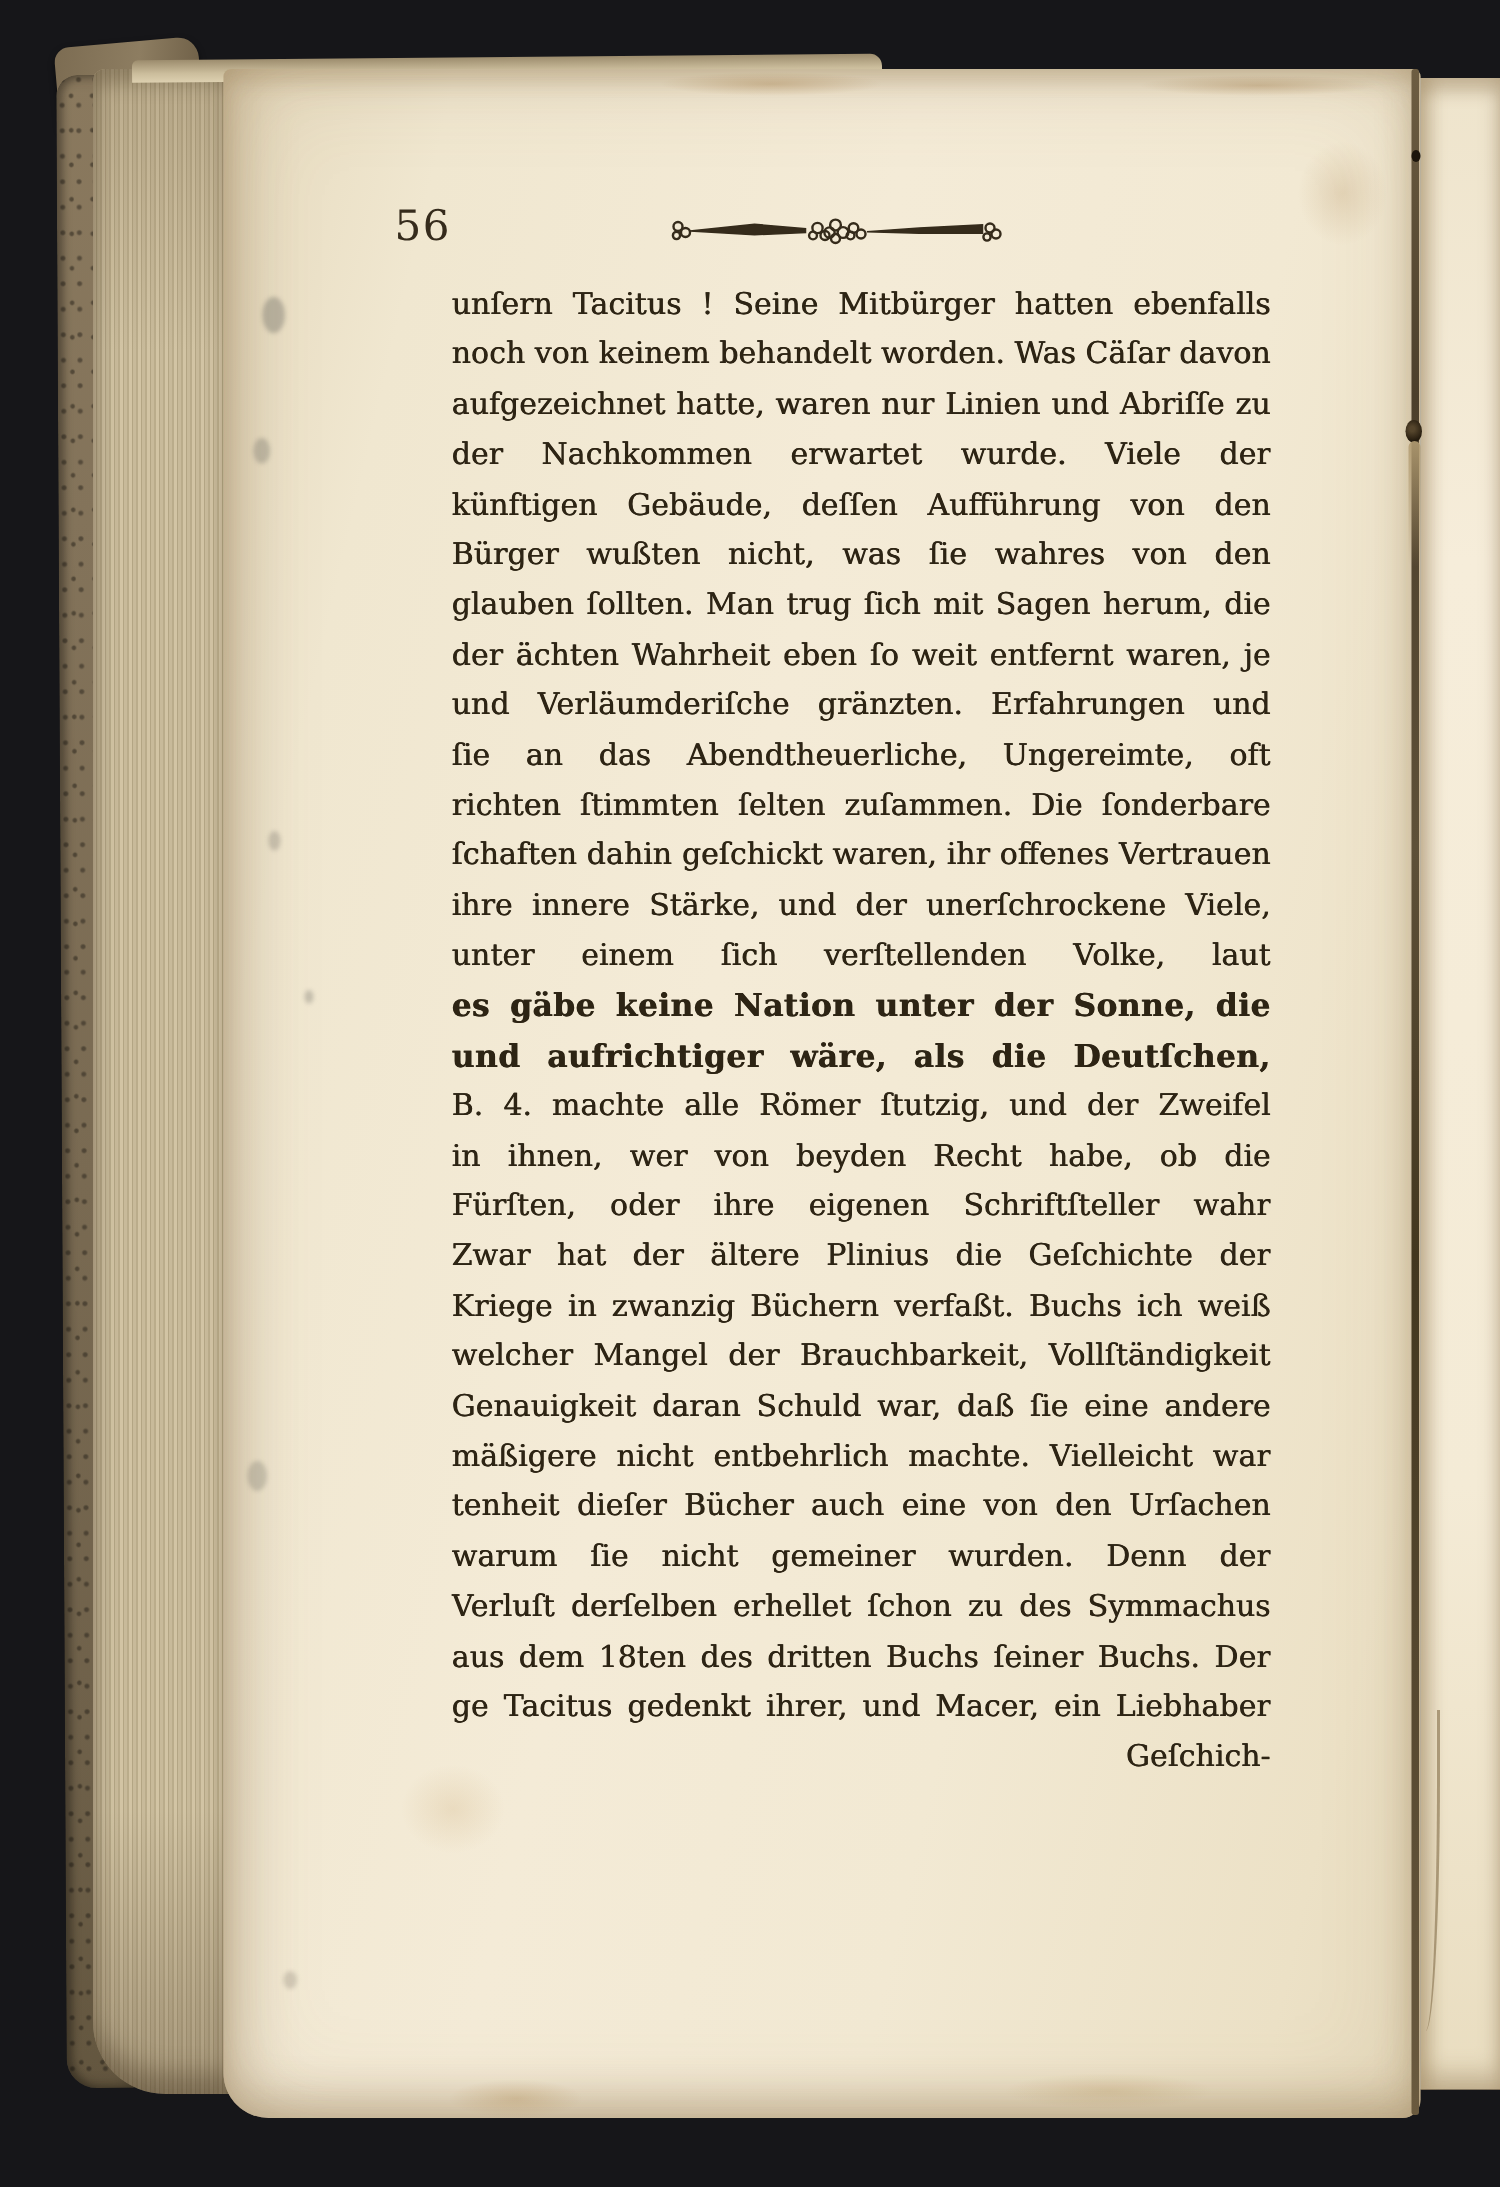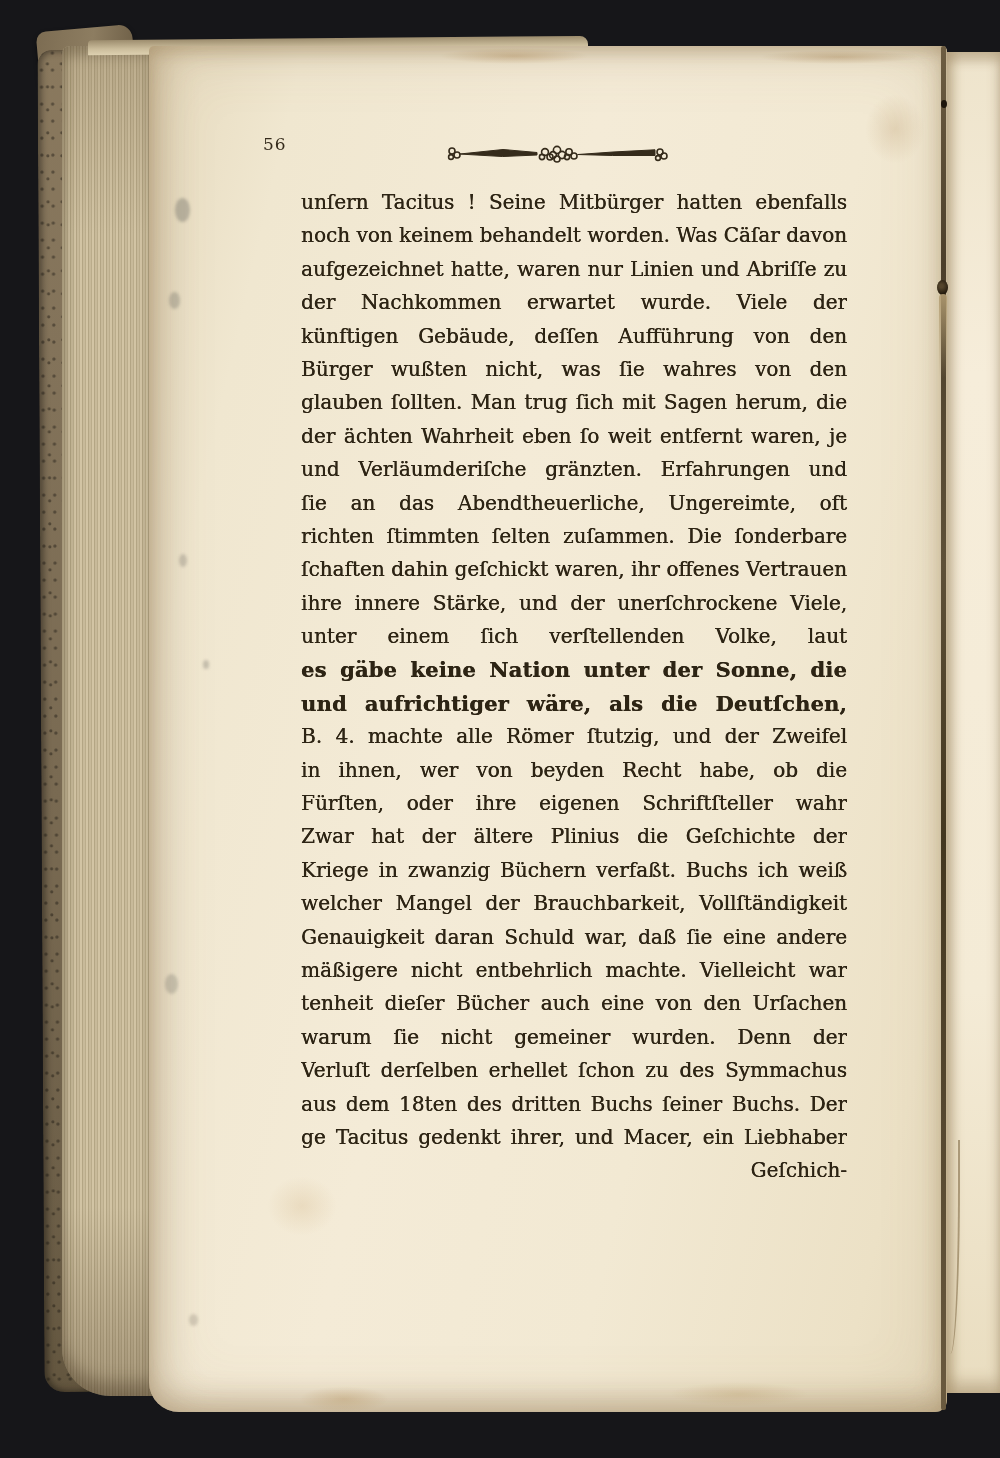--- a/index.html
+++ b/index.html
@@ -98,21 +98,21 @@
   }
   .seam-thread{
     position:absolute;left:948px;top:1140px;width:10px;height:214px;
     border-right:2px solid rgba(150,130,95,.75);
     border-radius:0 0 80% 0;
   }
 
   
   .page-number{
     position:absolute;left:114px;top:88px;
-    font-size:17px;color:#352b1c;letter-spacing:1px;
+    font-size:28px;color:#352b1c;letter-spacing:1px;
   }
   .ornament{position:absolute;left:296px;top:94px;width:224px;height:28px;}
   .body-text{
     position:absolute;left:112px;top:140px;width:586px;
     font-size:20px;line-height:33.4px;color:#2d2414;
     text-shadow:.35px 0 0 #2d2414;
   }
   .line{
     height:33.4px;overflow:hidden;
     text-align:justify;text-align-last:justify;

